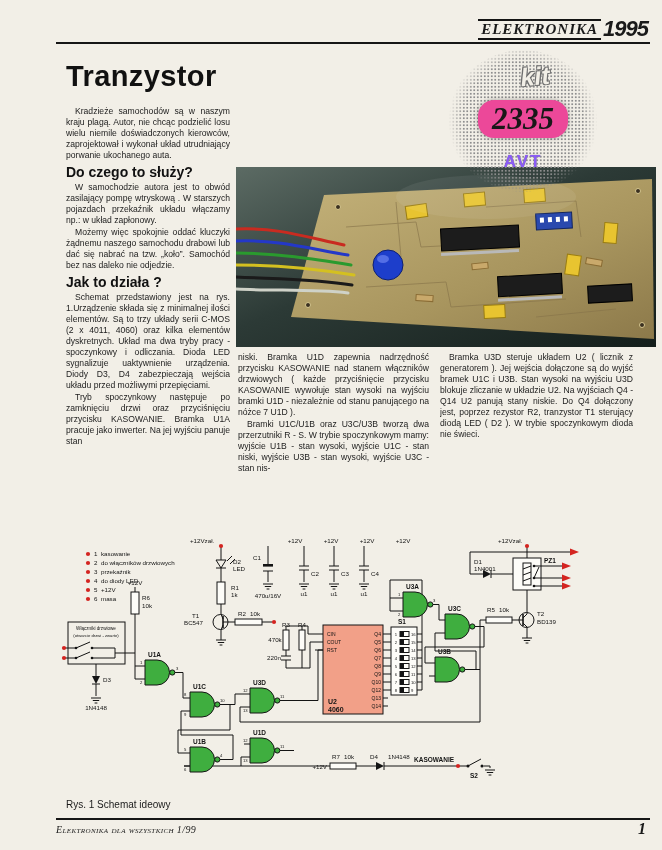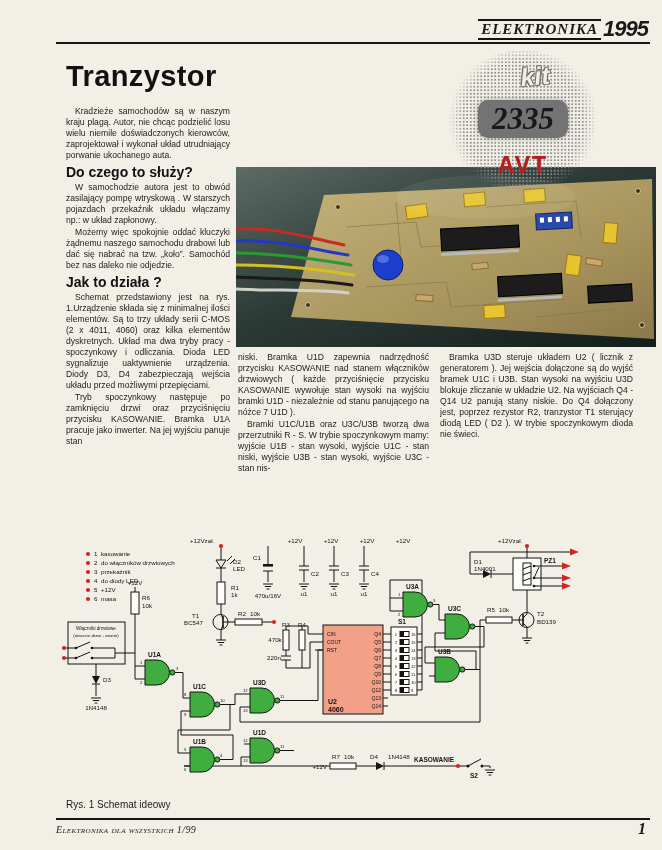--- a/index.html
+++ b/index.html
@@ -16,25 +16,25 @@
   .title{position:absolute;left:66px;top:60px;font-size:29px;font-weight:bold;letter-spacing:.4px;color:#111}
   
   .kit-badge{position:absolute;left:448px;top:50px;width:150px;height:142px;z-index:3}
   .halftone{position:absolute;inset:0;border-radius:50%;
             background-image:radial-gradient(#8e8e8e 0.8px,transparent 1.05px);background-size:3.5px 3.5px;
             -webkit-mask-image:radial-gradient(circle,#000 58%,transparent 72%);
             mask-image:radial-gradient(circle,#000 58%,transparent 72%)}
   .kit-word{position:absolute;top:12px;left:58%;transform:translateX(-50%) rotate(-5deg);
             font-size:25px;font-weight:bold;font-style:italic;color:#f2efe7;
             text-shadow:-1px -1px 0 #6e6e6e,1px -1px 0 #6e6e6e,-1px 1px 0 #6e6e6e,1px 1px 0 #6e6e6e}
-  .kit-number-box{position:absolute;top:50px;left:50%;transform:translateX(-50%);background:#737373;
-            border-radius:10px;padding:1px 14px;box-shadow:0 0 5px rgba(0,0,0,.3)}
+  .kit-number-box{position:absolute;top:50px;left:50%;transform:translateX(-50%);background:#ec4899;
+            border-radius:16px;padding:1px 14px;box-shadow:0 0 5px rgba(0,0,0,.3)}
   .kit-number-box span{font-family:"Liberation Serif",serif;font-weight:bold;font-style:italic;font-size:31px;color:#181818}
-  .kit-avt{position:absolute;top:102px;left:50%;transform:translateX(-50%);font-size:23px;font-weight:bold;
-            letter-spacing:2px;color:#b91c1c;text-shadow:0 0 1px #707070}
+  .kit-avt{position:absolute;top:102px;left:50%;transform:translateX(-50%);font-size:17px;font-weight:bold;
+            letter-spacing:2px;color:#8b5cf6;text-shadow:0 0 1px #707070}
   
   .photo{position:absolute;left:236px;top:167px;width:420px;height:180px}
   
   .col{position:absolute;font-size:8.6px;line-height:11px;text-align:justify;color:#1c1c1c;overflow:hidden}
   .col p{text-indent:9px;margin-bottom:1px}
   .col h2{font-size:14px;line-height:13px;margin:5px 0 3px;color:#111}
   .col-left{left:66px;top:106px;width:164px;height:422px}
   .col-mid{left:238px;top:352px;width:191px;height:176px}
   .col-right{left:440px;top:352px;width:193px;height:176px}
   

